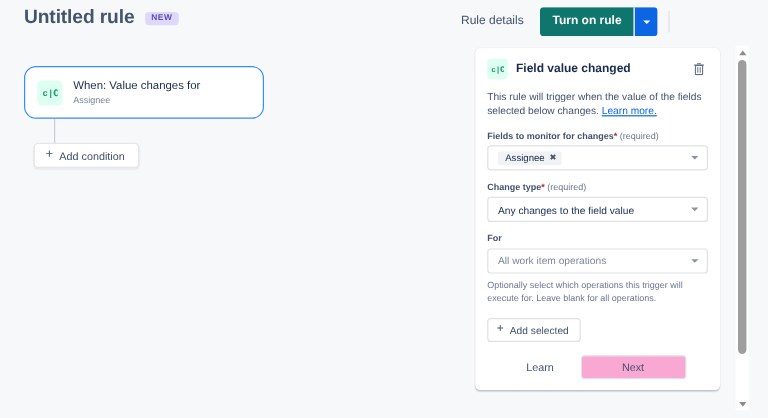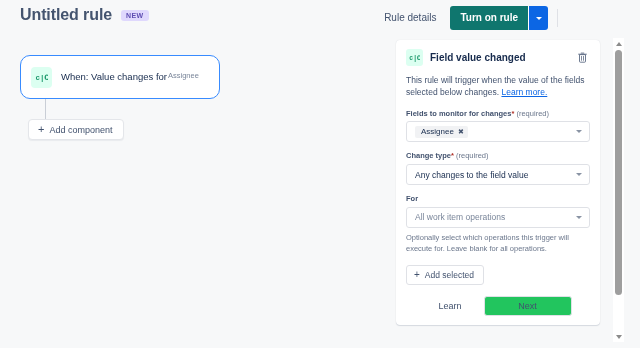--- a/index.html
+++ b/index.html
@@ -137,21 +137,21 @@
   .card-icon {
     width: 21px; height: 21px;
     border-radius: 4px;
     background: #dcfff1;
     display: flex;
     align-items: center;
     justify-content: center;
     flex: none;
   }
   .card-icon svg { display: block; }
-  .card-text { display: flex; gap: 1px; min-width: 0; }
+  .card-text { display: flex; flex-direction: column; gap: 1px; min-width: 0; }
   .card-title {
     font-size: 9.5px;
     color: #172b4d;
     line-height: 1.25;
     white-space: nowrap;
   }
   .card-sub {
     font-size: 7.5px;
     color: #7a869a;
     line-height: 1.25;
@@ -319,21 +319,21 @@
     color: #42526e;
     background: transparent;
     border: none;
     padding: 5px 14px;
     cursor: pointer;
     border-radius: 3px;
   }
   .next-btn {
     font-size: 9px;
     color: #42526e;
-    background: #22c55e;
+    background: #f9a8d4;
     border: 1px solid #dfe1e6;
     border-radius: 3px;
     padding: 4px 0;
     width: 88px;
     text-align: center;
     cursor: pointer;
   }
 
   
   .scrollbar {
@@ -417,21 +417,21 @@
       <span class="card-text">
         <span class="card-title">When: Value changes for</span>
         <span class="card-sub">Assignee</span>
       </span>
     </div>
 
     <div class="connector"></div>
 
     <div class="add-component">
       <span class="plus">+</span>
-      <span class="lbl">Add component</span>
+      <span class="lbl">Add condition</span>
     </div>
 
   </div>
 
   <div class="panel">
 
     <div class="panel-inner">
 
       <div class="panel-head">
         <span class="card-icon">

